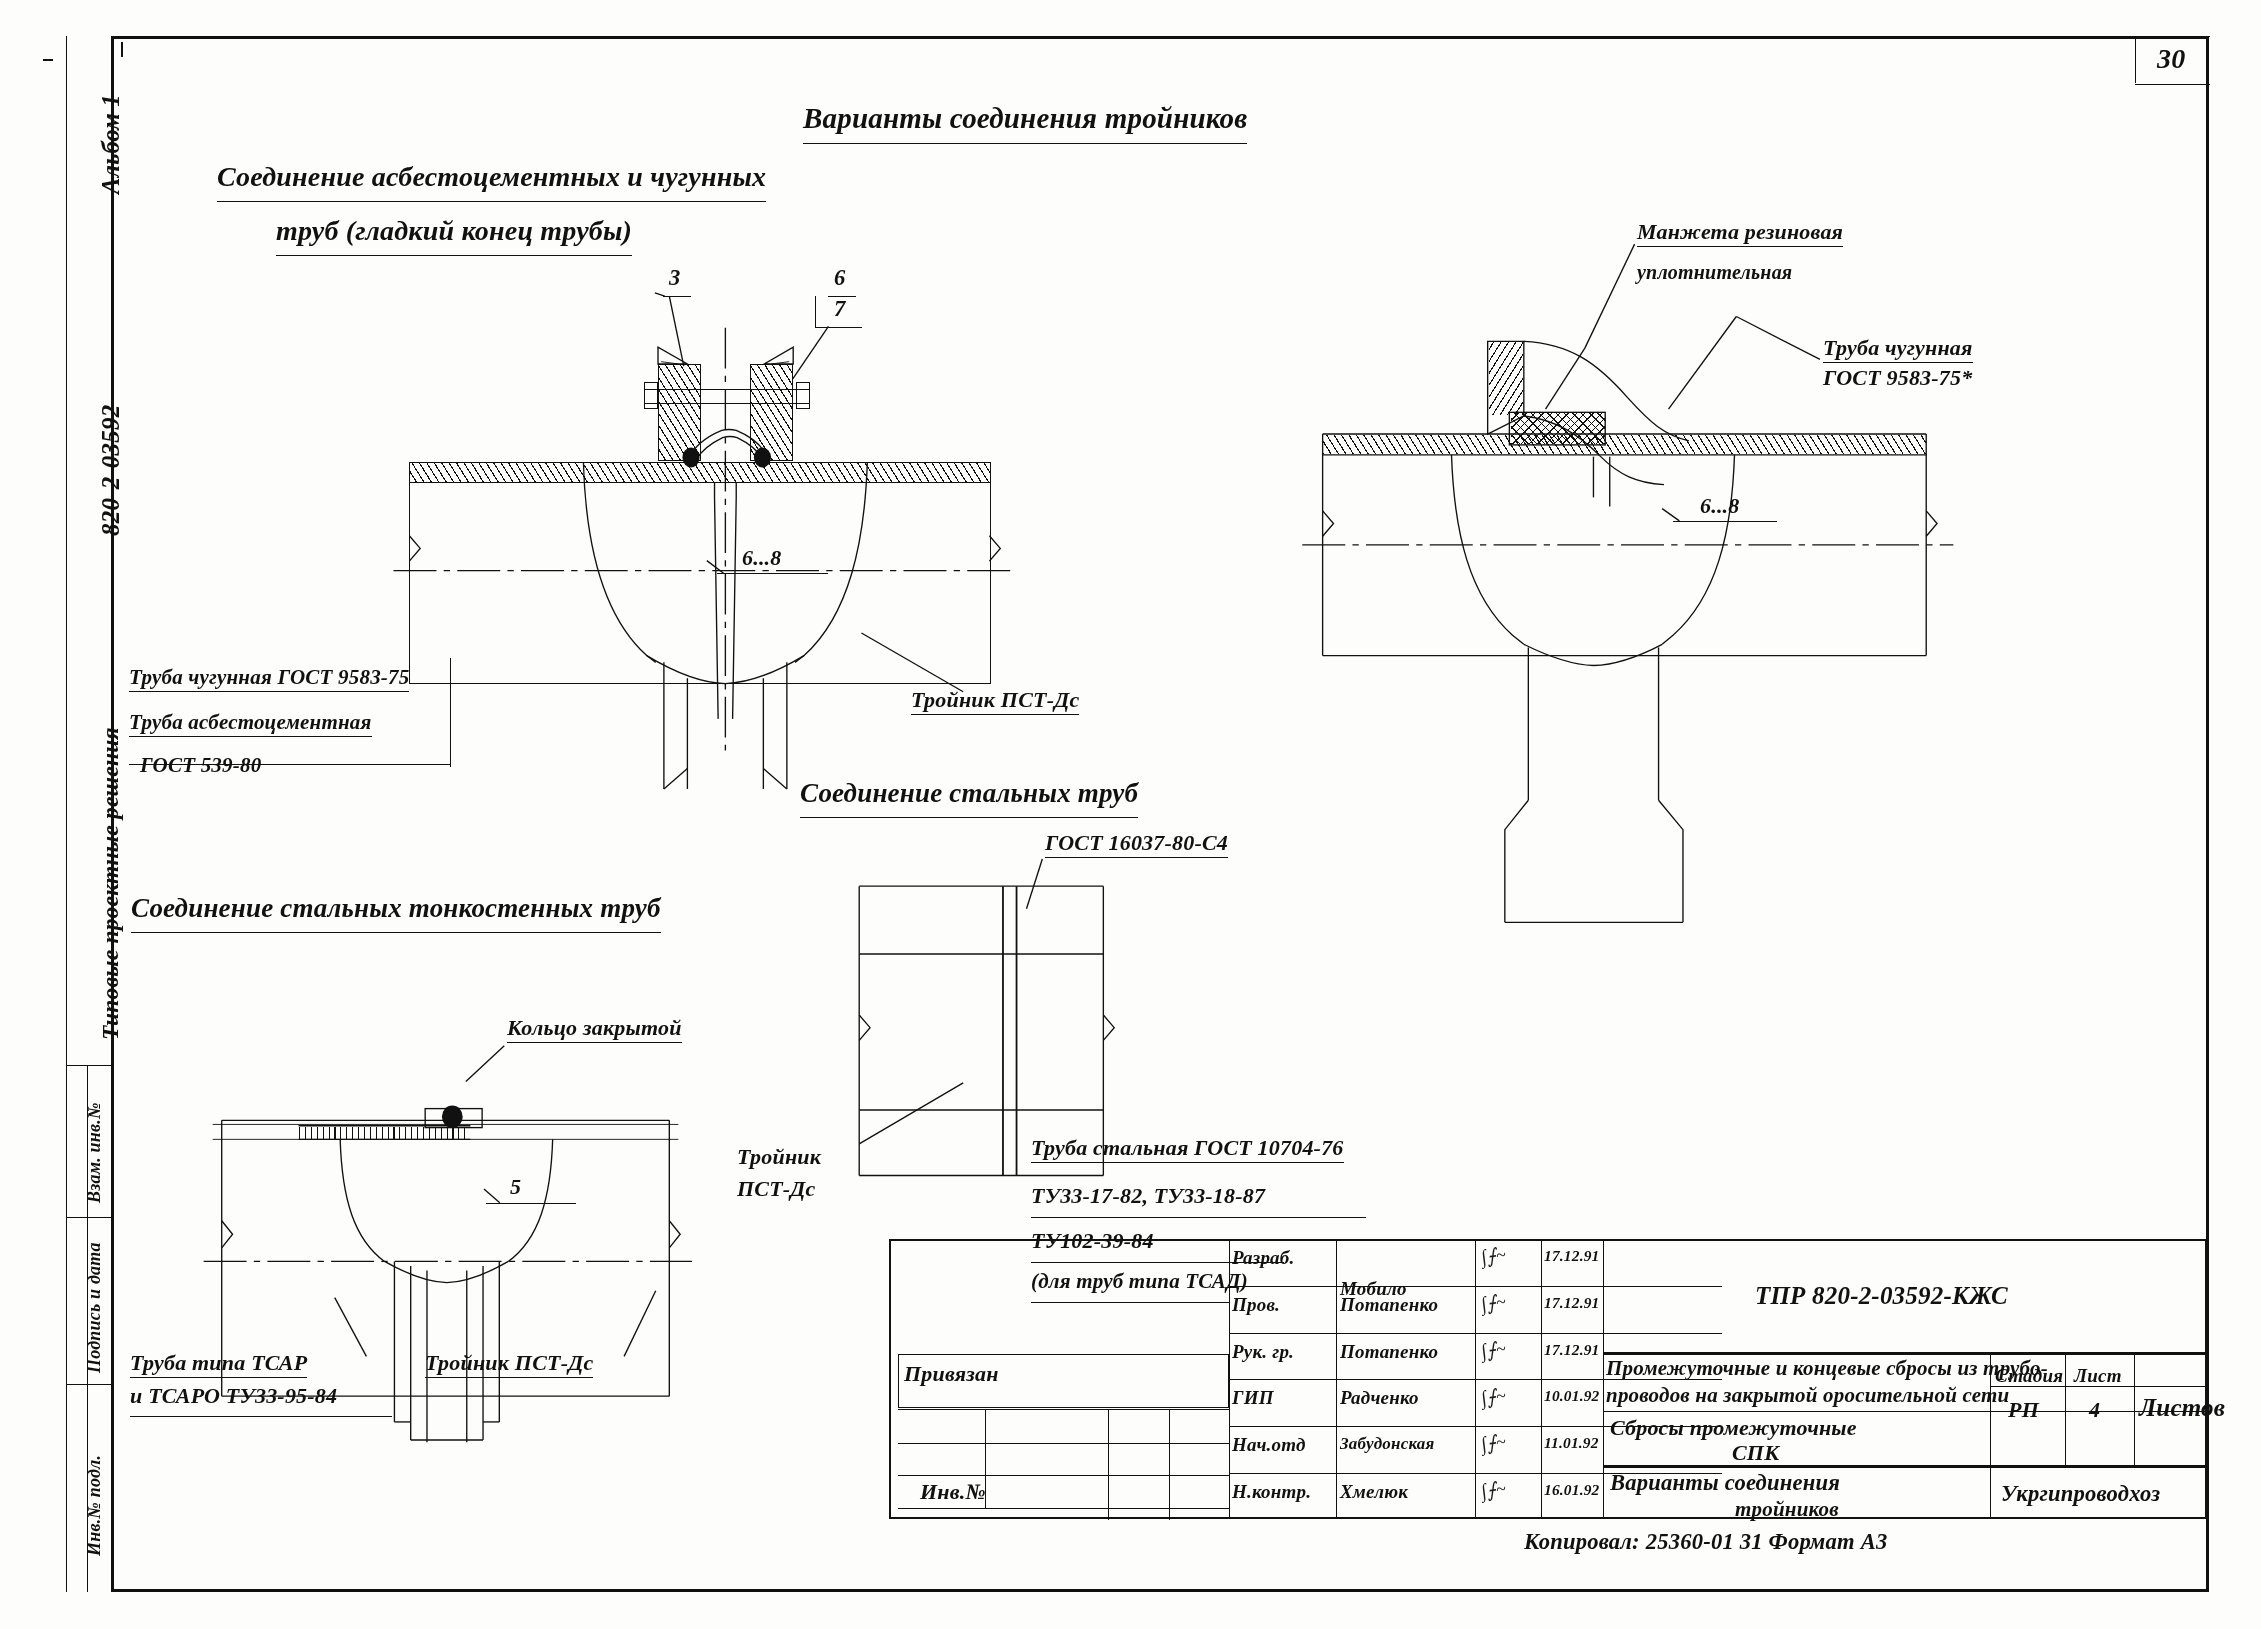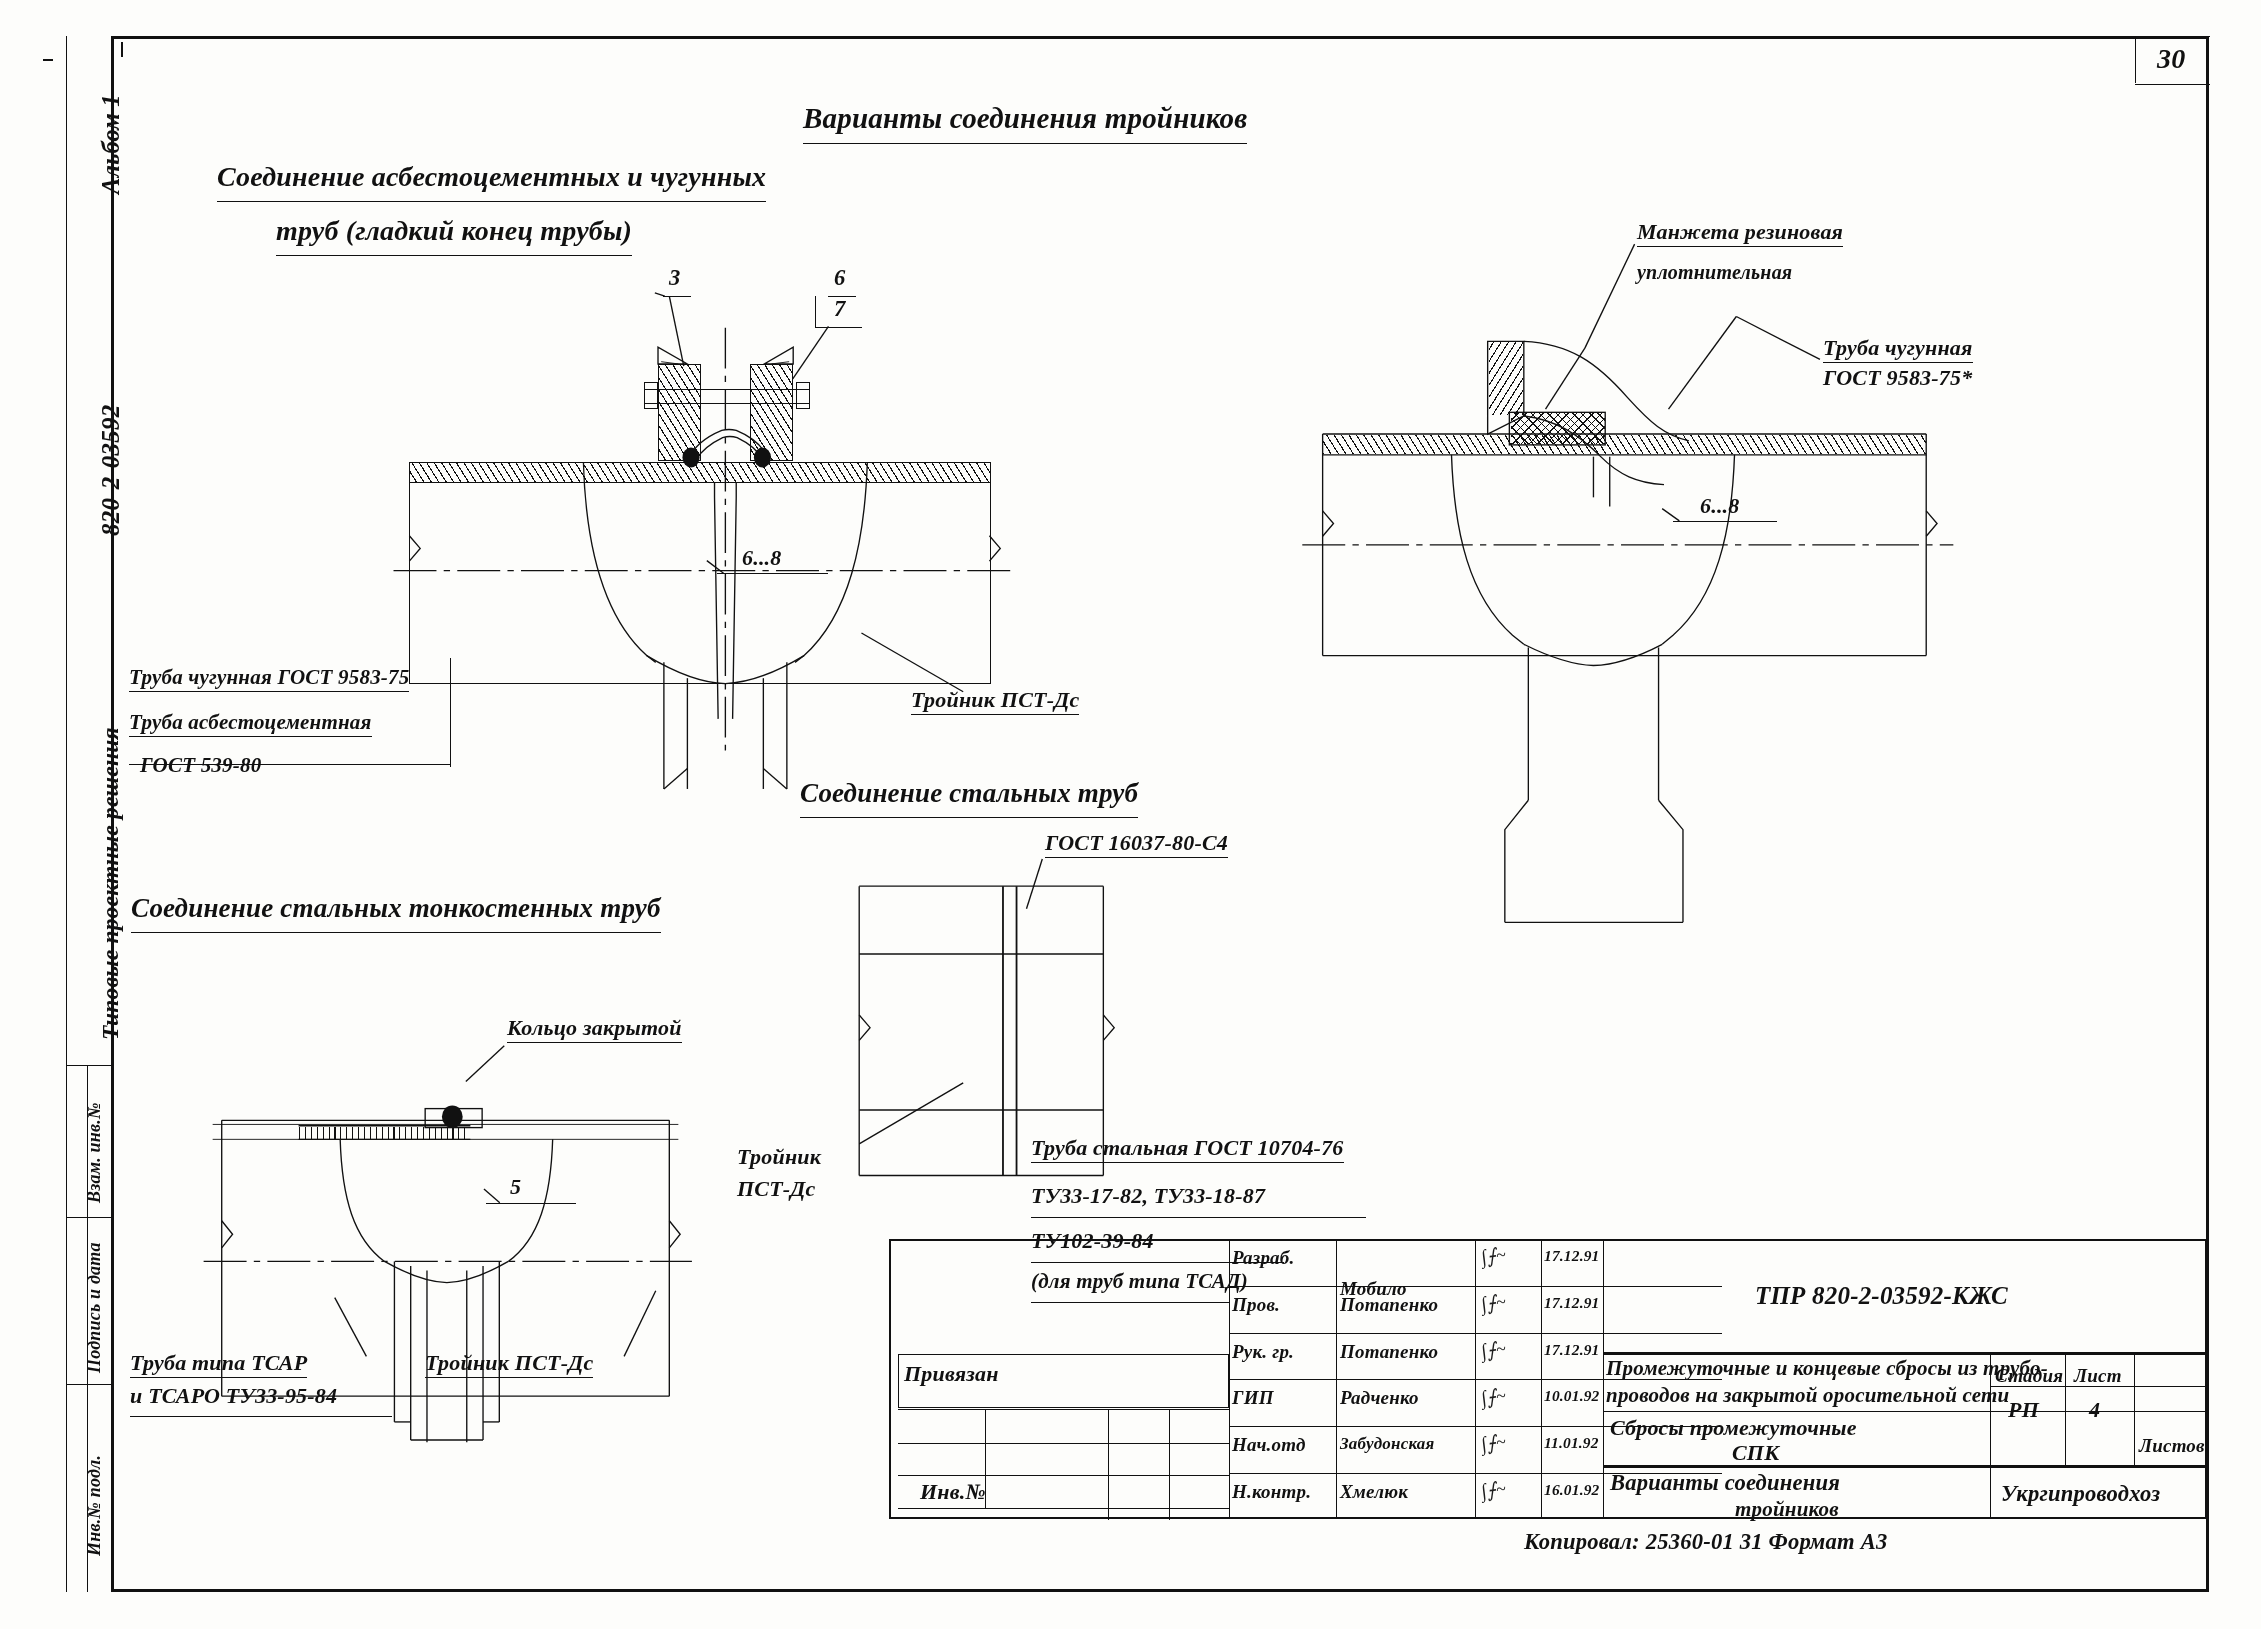--- a/index.html
+++ b/index.html
@@ -414,21 +414,21 @@
   <div class="txt" style="left:1755px;top:1282px;font-size:25px;">ТПР 820-2-03592-КЖС</div>
 
   <div class="txt" style="left:1606px;top:1356px;font-size:21px;">Промежуточные и концевые сбросы из трубо-</div>
   <div class="txt" style="left:1606px;top:1383px;font-size:21px;">проводов на закрытой оросительной сети</div>
 
   <div class="txt" style="left:1610px;top:1415px;font-size:22px;">Сбросы промежуточные</div>
   <div class="txt" style="left:1732px;top:1440px;font-size:22px;">СПК</div>
 
   <div class="txt" style="left:1995px;top:1365px;font-size:19px;">Стадия</div>
   <div class="txt" style="left:2074px;top:1365px;font-size:19px;">Лист</div>
-  <div class="txt" style="left:2139px;top:1435px;font-size:19px;font-style:italic;">Листов</div>
+  <div class="txt" style="left:2139px;top:1394px;font-size:25px;font-style:italic;">Листов</div>
   <div class="txt" style="left:2008px;top:1397px;font-size:22px;">РП</div>
   <div class="txt" style="left:2089px;top:1397px;font-size:22px;">4</div>
   <div class="txt" style="left:2162px;top:1397px;font-size:22px;"></div>
 
   <div class="txt" style="left:1610px;top:1470px;font-size:22.6px;">Варианты соединения</div>
   <div class="txt" style="left:1691px;top:1497px;font-size:21px;margin-left:44px;">тройников</div>
   <div class="txt" style="left:2001px;top:1481px;font-size:22.6px;">Укргипроводхоз</div>
 
   <div class="txt" style="left:1524px;top:1529px;font-size:22.6px;">Копировал: 25360-01   31     Формат А3</div>
 

